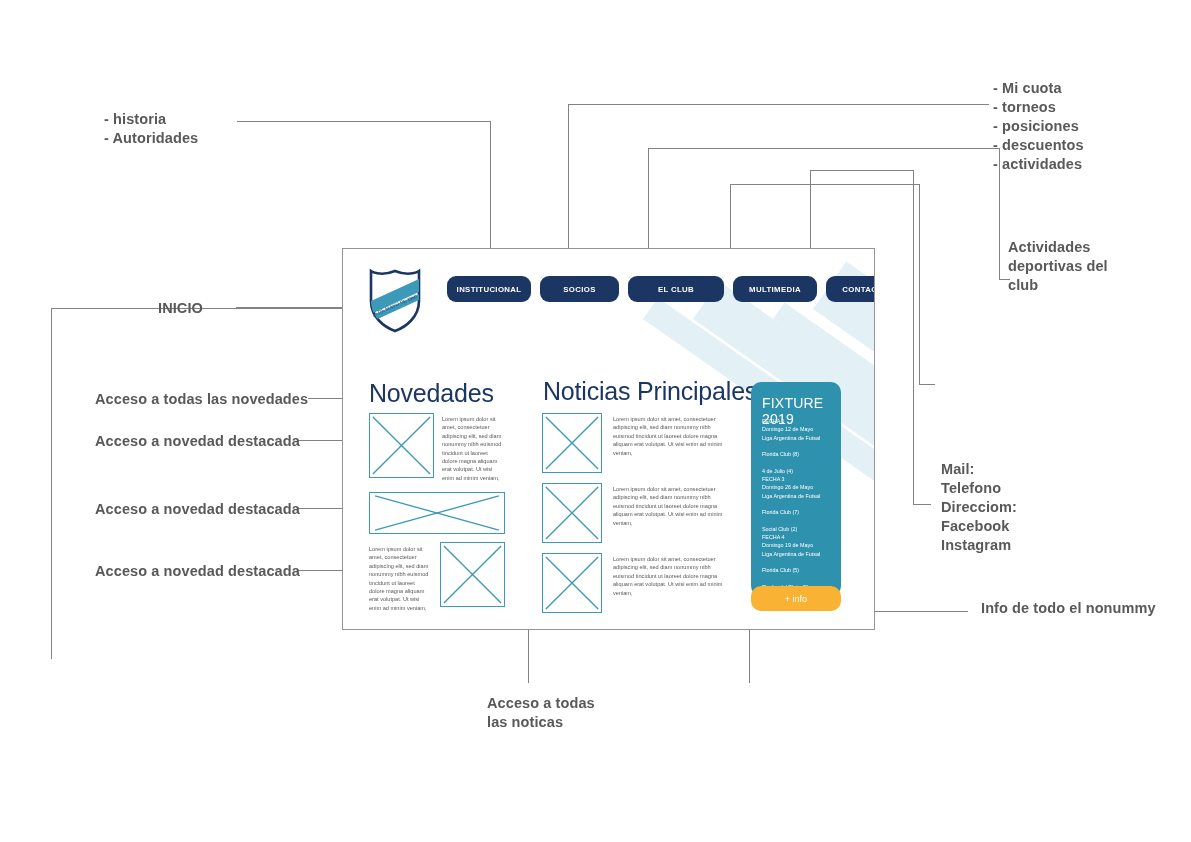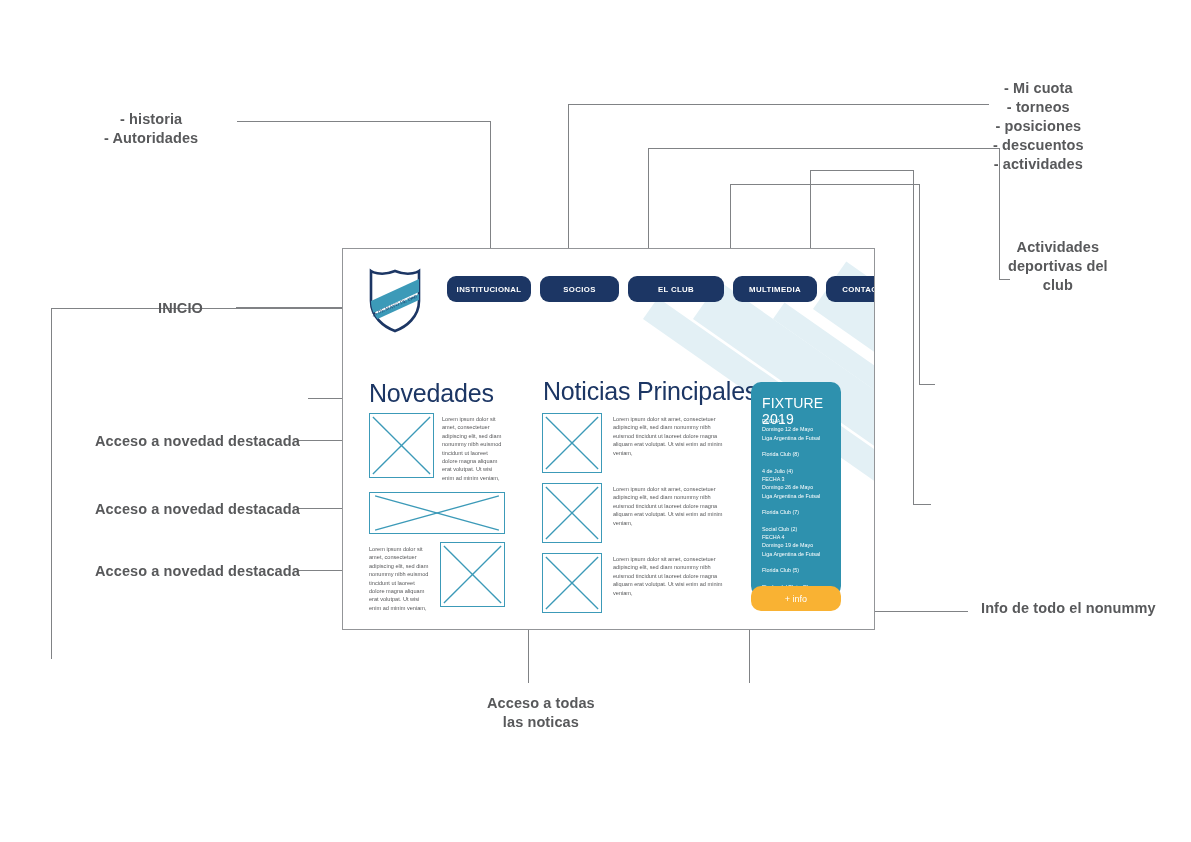--- a/index.html
+++ b/index.html
@@ -2,21 +2,21 @@
 <html><head>
 <meta charset="utf-8">
 <style>
   html,body{margin:0;padding:0;background:#ffffff;}
   body{width:1191px;height:842px;position:relative;overflow:hidden;
        font-family:"Liberation Sans", sans-serif;color:#58595b;}
   .stage{position:absolute;left:0;top:0;width:1191px;height:842px;}
 
   
   .anno{position:absolute;font-weight:bold;font-size:14.5px;line-height:19px;
-        color:#58595b;letter-spacing:.1px;white-space:pre-line;text-align:center;}
+        color:#58595b;letter-spacing:.1px;white-space:pre-line;}
 
   
   .ln{position:absolute;background:#808285;}
   .lh{height:1px;}
   .lv{width:1px;}
 
   
   #mockup-frame{position:absolute;left:342px;top:248px;width:533px;height:382px;
                 border:1px solid #939598;background:#ffffff;box-sizing:border-box;}
   #mockup-canvas{position:absolute;left:343px;top:249px;width:531px;height:380px;
@@ -118,20 +118,26 @@
 - Autoridades</div>
   <div class="anno" style="left:993px;top:79px;">- Mi cuota
 - torneos
 - posiciones
 - descuentos
 - actividades</div>
   <div class="anno" style="left:158px;top:299px;">INICIO</div>
   <div class="anno" style="left:1008px;top:238px;">Actividades
 deportivas del
 club</div>
+  <div class="anno" style="left:941px;top:460px;">Mail:
+Telefono
+Direcciom:
+Facebook
+Instagram</div>
+  <div class="anno" style="left:95px;top:390px;">Acceso a todas las novedades</div>
   <div class="anno" style="left:95px;top:432px;">Acceso a novedad destacada</div>
   <div class="anno" style="left:95px;top:500px;">Acceso a novedad destacada</div>
   <div class="anno" style="left:95px;top:562px;">Acceso a novedad destacada</div>
   <div class="anno" style="left:487px;top:694px;">Acceso a todas
 las noticas</div>
   <div class="anno" style="left:981px;top:599px;">Info de todo el nonummy</div>
 
   <div id="mockup-frame"></div>
 
   <div id="mockup-canvas">

